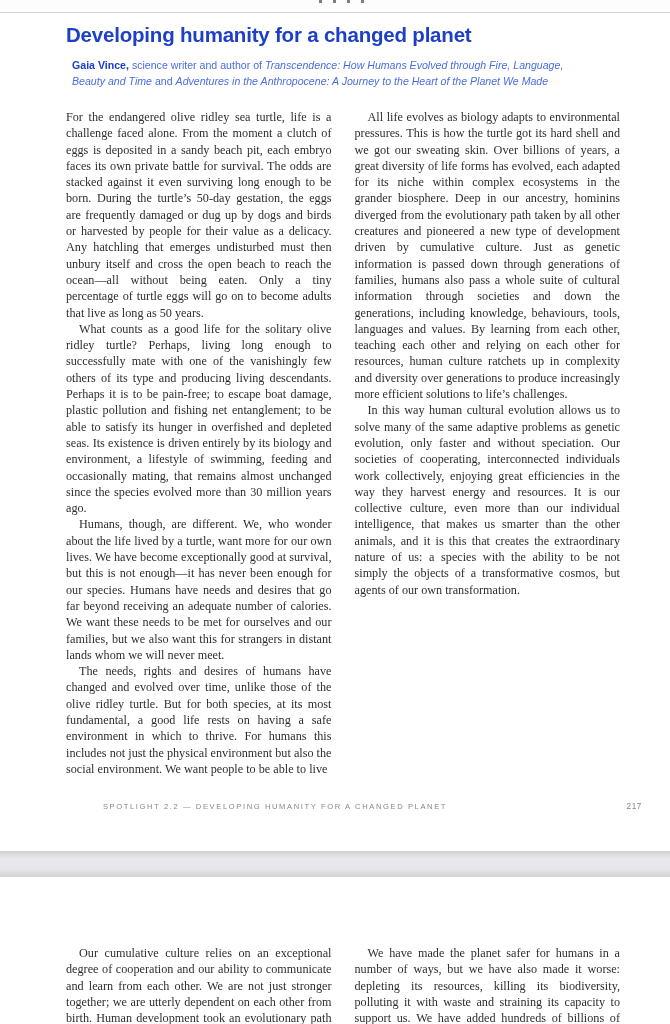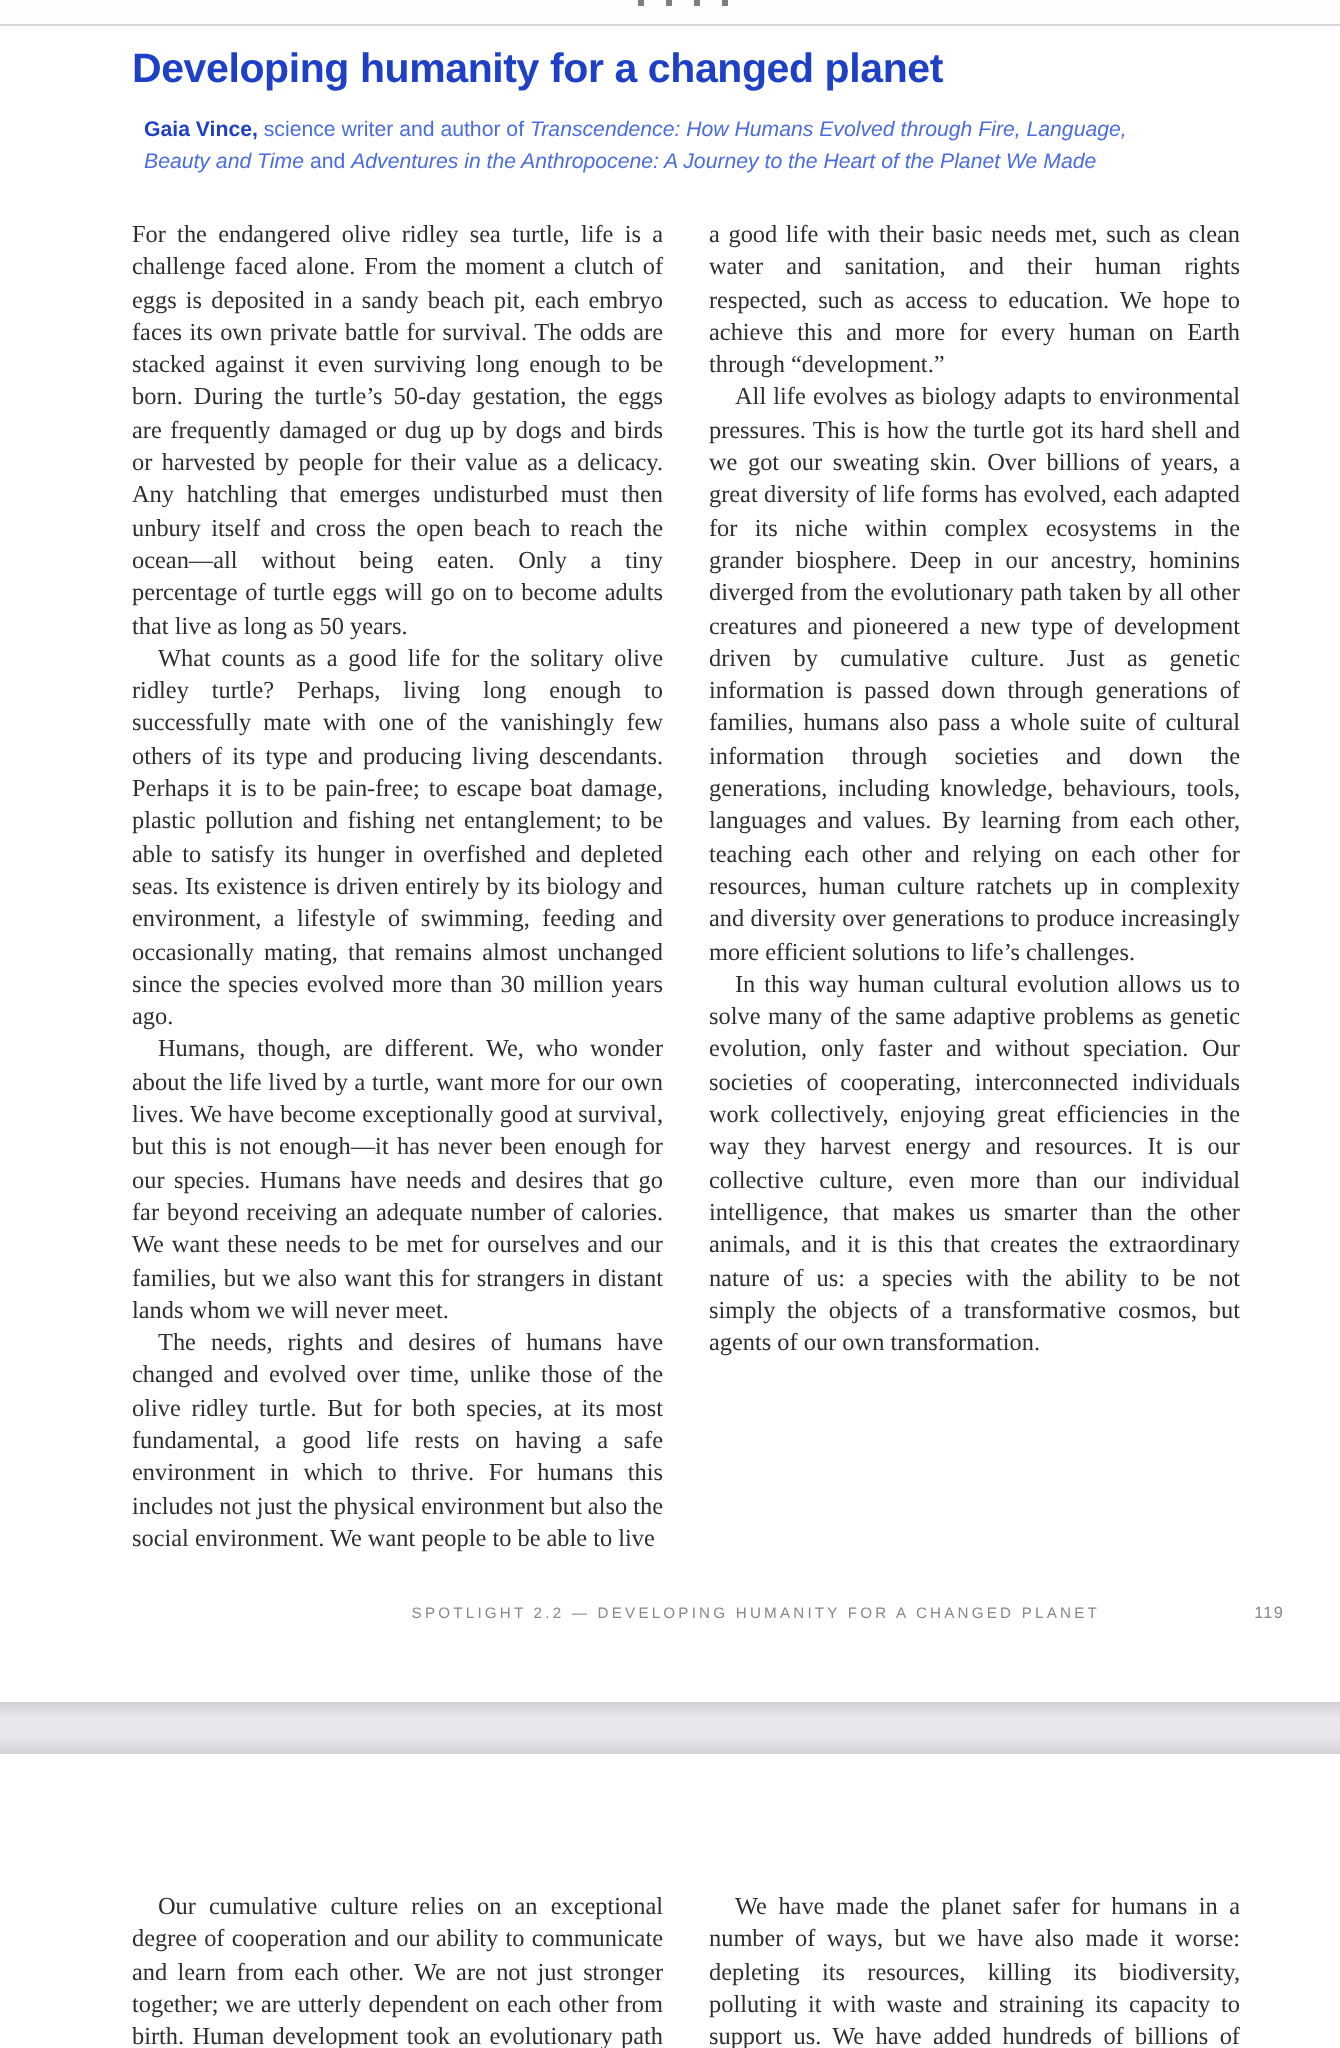--- a/index.html
+++ b/index.html
@@ -43,21 +43,21 @@
   .col {
     width:272px; color:#2e2e2e;
     font-size:12.2px; line-height:16.3px;
     text-align:justify;
   }
   .col p { text-indent:13px; }
   .col p.first { text-indent:0; }
 
   .running-footer {
     position:absolute; top:788px; left:0; width:550px;
-    text-align:right;
+    text-align:center;
     font-family:"Liberation Sans", sans-serif;
     font-size:7.6px; letter-spacing:1.6px; color:#87878c;
   }
   .page-number {
     position:absolute; top:788px; right:28px;
     font-family:"Liberation Sans", sans-serif;
     font-size:8.2px; letter-spacing:0.6px; color:#87878c;
   }
   .page-2 .columns { margin-top:68px; }
 </style>
@@ -79,28 +79,27 @@
   <p class="byline"><span class="author">Gaia Vince,</span><span> science writer and author of </span><span class="book">Transcendence: How Humans Evolved through Fire, Language, Beauty and Time</span><span> and </span><span class="book">Adventures in the Anthropocene: A Journey to the Heart of the Planet We Made</span></p>
 
   <div class="columns">
     <div class="col">
       <p class="first">For the endangered olive ridley sea turtle, life is a challenge faced alone. From the moment a clutch of eggs is deposited in a sandy beach pit, each embryo faces its own private battle for survival. The odds are stacked against it even surviving long enough to be born. During the turtle’s 50-day gestation, the eggs are frequently damaged or dug up by dogs and birds or harvested by people for their value as a delicacy. Any hatchling that emerges undisturbed must then unbury itself and cross the open beach to reach the ocean—all without being eaten. Only a tiny percentage of turtle eggs will go on to become adults that live as long as 50 years.</p>
       <p>What counts as a good life for the solitary olive ridley turtle? Perhaps, living long enough to successfully mate with one of the vanishingly few others of its type and producing living descendants. Perhaps it is to be pain-free; to escape boat damage, plastic pollution and fishing net entanglement; to be able to satisfy its hunger in overfished and depleted seas. Its existence is driven entirely by its biology and environment, a lifestyle of swimming, feeding and occasionally mating, that remains almost unchanged since the species evolved more than 30 million years ago.</p>
       <p>Humans, though, are different. We, who wonder about the life lived by a turtle, want more for our own lives. We have become exceptionally good at survival, but this is not enough—it has never been enough for our species. Humans have needs and desires that go far beyond receiving an adequate number of calories. We want these needs to be met for ourselves and our families, but we also want this for strangers in distant lands whom we will never meet.</p>
       <p>The needs, rights and desires of humans have changed and evolved over time, unlike those of the olive ridley turtle. But for both species, at its most fundamental, a good life rests on having a safe environment in which to thrive. For humans this includes not just the physical environment but also the social environment. We want people to be able to live</p>
     </div>
     <div class="col">
-      <p class="first">a good life with their basic needs met, such as clean water and sanitation, and their human rights respected, such as access to education. We hope to achieve this and more for every human on Earth through “development.”</p>
       <p>All life evolves as biology adapts to environmental pressures. This is how the turtle got its hard shell and we got our sweating skin. Over billions of years, a great diversity of life forms has evolved, each adapted for its niche within complex ecosystems in the grander biosphere. Deep in our ancestry, hominins diverged from the evolutionary path taken by all other creatures and pioneered a new type of development driven by cumulative culture. Just as genetic information is passed down through generations of families, humans also pass a whole suite of cultural information through societies and down the generations, including knowledge, behaviours, tools, languages and values. By learning from each other, teaching each other and relying on each other for resources, human culture ratchets up in complexity and diversity over generations to produce increasingly more efficient solutions to life’s challenges.</p>
       <p>In this way human cultural evolution allows us to solve many of the same adaptive problems as genetic evolution, only faster and without speciation. Our societies of cooperating, interconnected individuals work collectively, enjoying great efficiencies in the way they harvest energy and resources. It is our collective culture, even more than our individual intelligence, that makes us smarter than the other animals, and it is this that creates the extraordinary nature of us: a species with the ability to be not simply the objects of a transformative cosmos, but agents of our own transformation.</p>
     </div>
   </div>
 
   <div class="running-footer">SPOTLIGHT 2.2 — DEVELOPING HUMANITY FOR A CHANGED PLANET</div>
-  <div class="page-number">119</div>
+  <div class="page-number">217</div>
 </div>
 
 <div class="page-gap"></div>
 
 <div class="page page-2">
   <div class="columns">
     <div class="col">
       <p>Our cumulative culture relies on an exceptional degree of cooperation and our ability to communicate and learn from each other. We are not just stronger together; we are utterly dependent on each other from birth. Human development took an evolutionary path that prioritized cooperation and group</p>
     </div>
     <div class="col">

